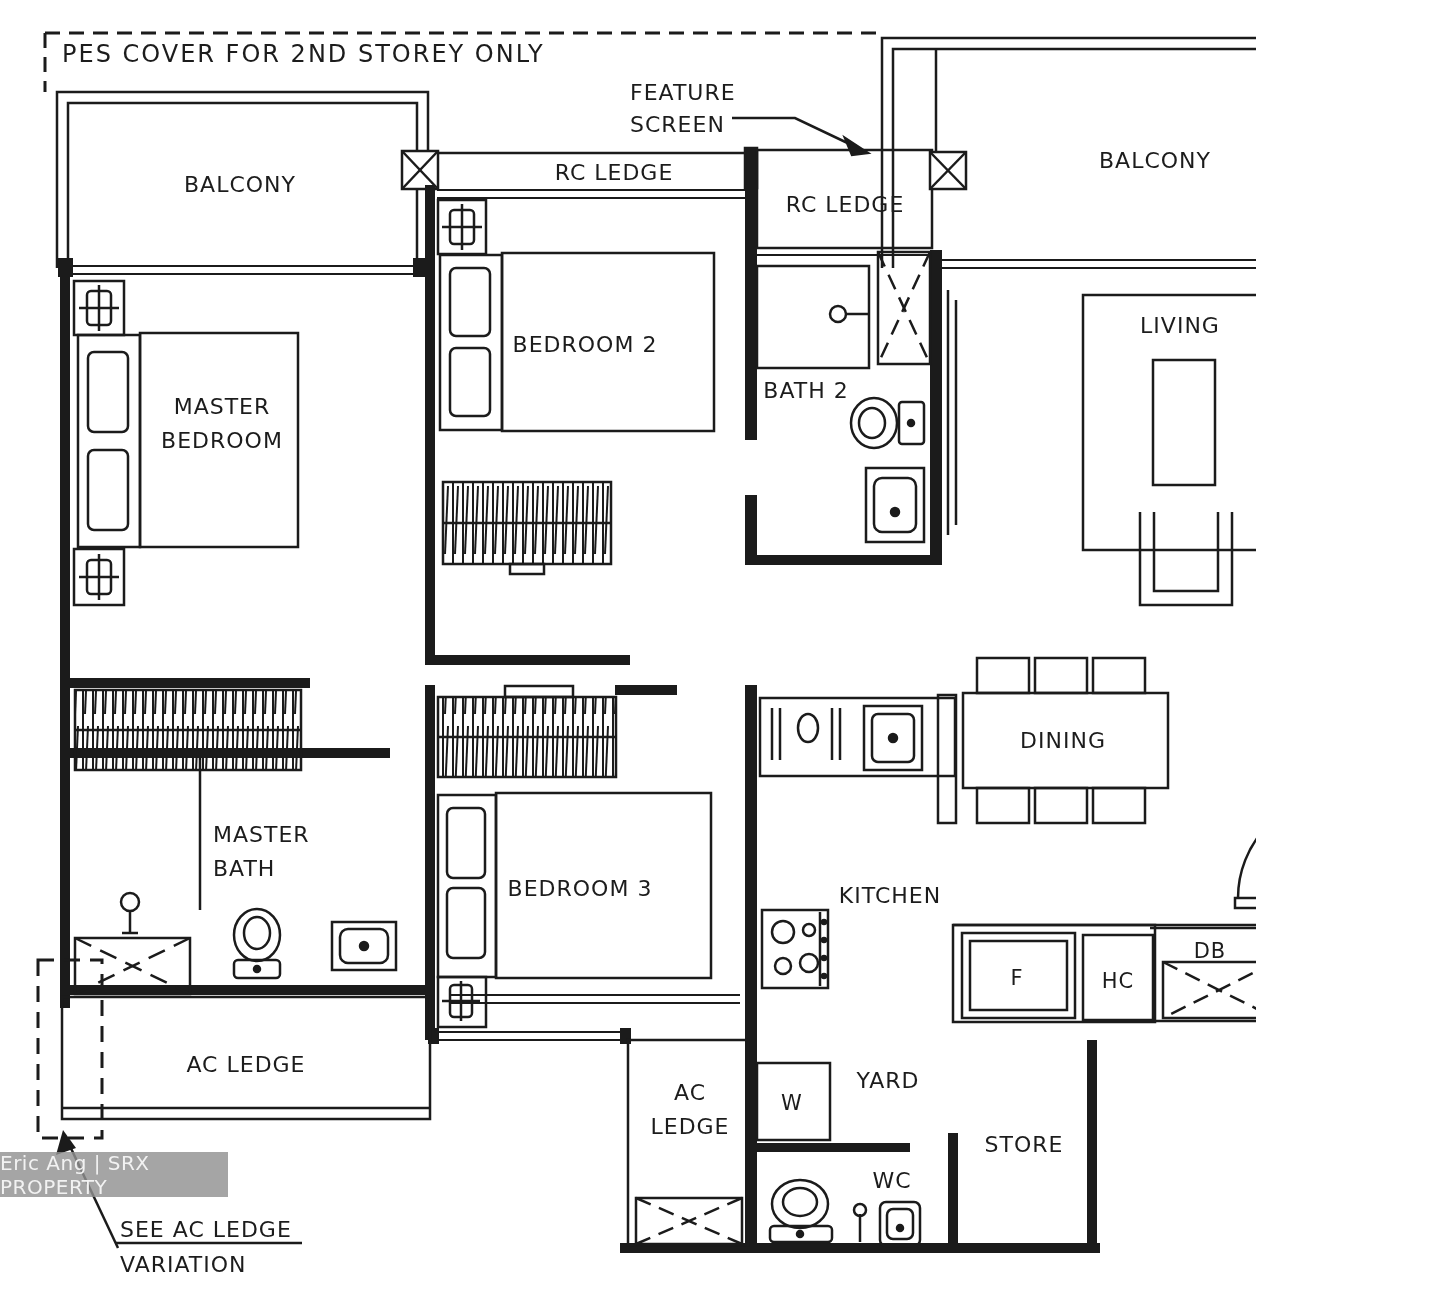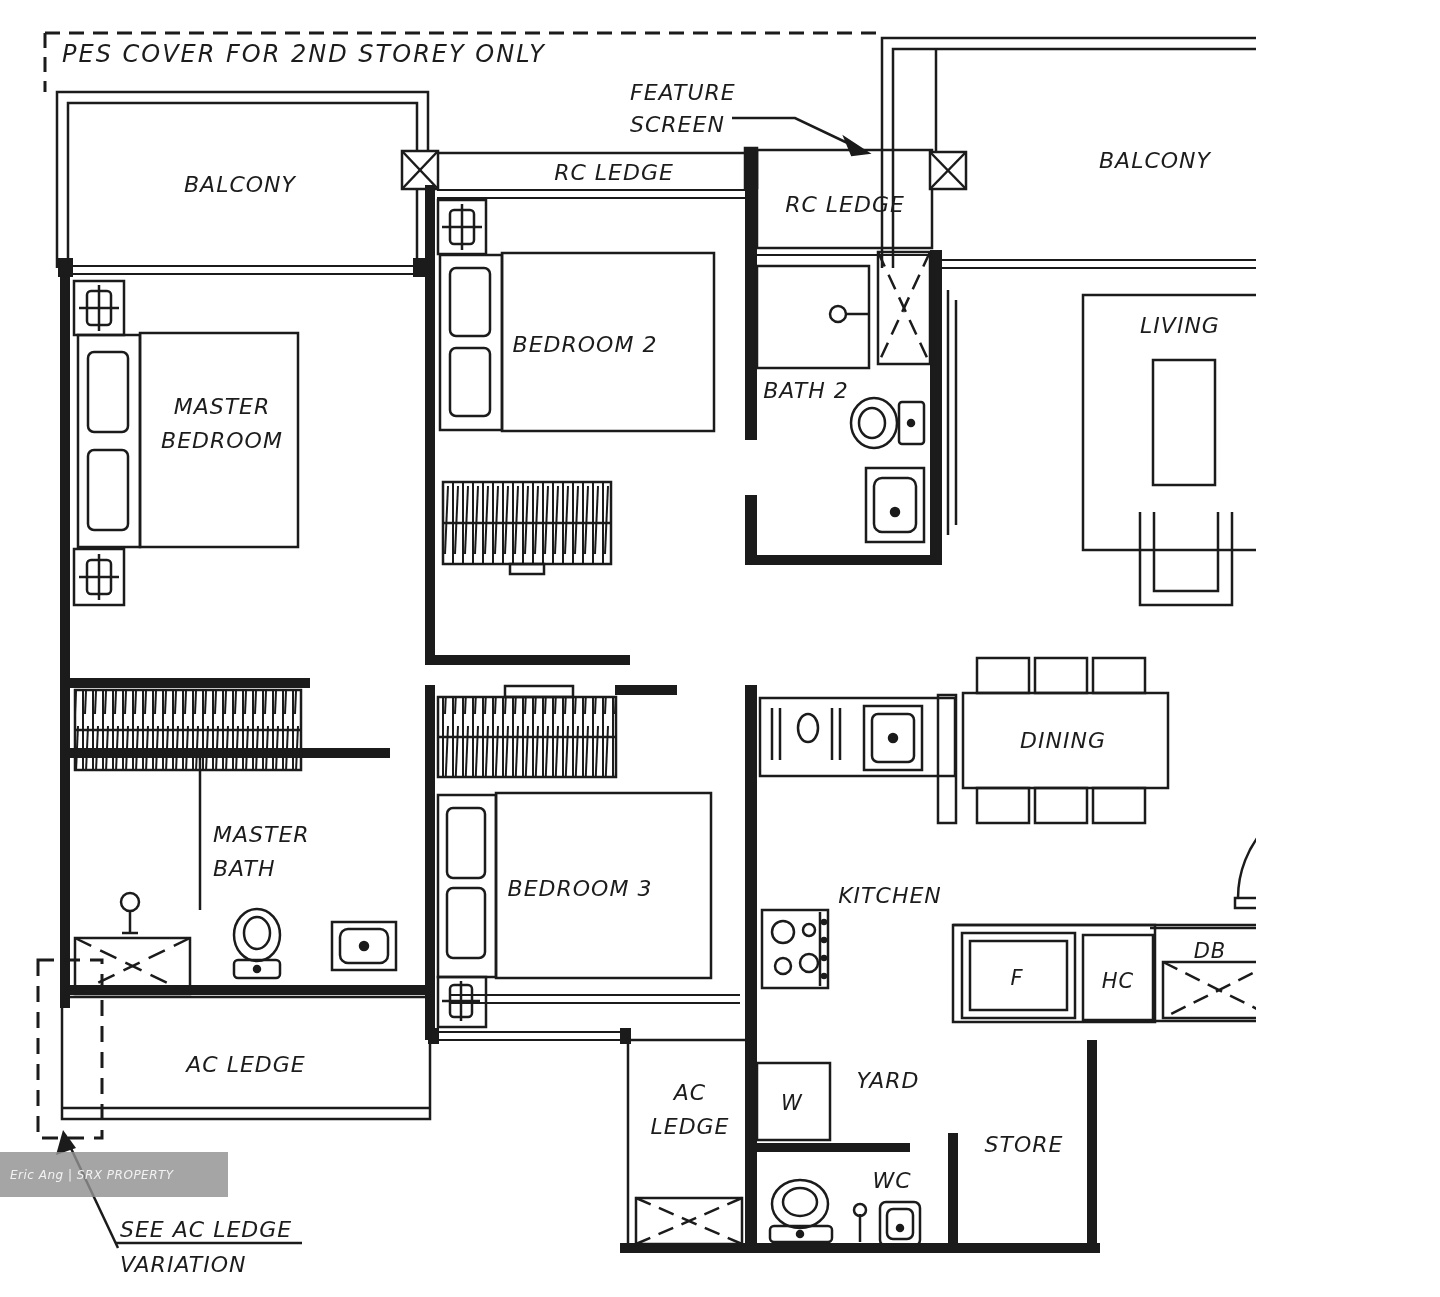--- a/index.html
+++ b/index.html
@@ -1,25 +1,25 @@
 <!DOCTYPE html>
 <html><head>
 <meta charset="utf-8">
 <style>
   html,body{margin:0;padding:0;background:#ffffff;}
   .plan{position:relative;width:1256px;height:1297px;background:#ffffff;overflow:hidden;
-        font-family:"DejaVu Sans", sans-serif;font-style:italic;}
+        font-family:"DejaVu Sans", sans-serif;}
   svg{position:absolute;left:0;top:0;}
   svg text{fill:#1c1c1c;font-family:"DejaVu Sans", sans-serif;letter-spacing:1px;}
   .room-lbl{font-size:22px;}
   .small-lbl{font-size:21px;}
   .pes-lbl{font-size:24px;letter-spacing:2px;}
   .watermark{position:absolute;left:0;top:1152px;width:228px;height:45px;
-             background:rgba(145,145,145,0.82);color:#f2f2f2;font-size:12px;
-             display:flex;align-items:center;padding-left:10px;box-sizing:border-box;
+             background:rgba(145,145,145,0.82);color:#f2f2f2;font-size:20px;
+             display:flex;align-items:center;box-sizing:border-box;
              letter-spacing:0.5px;}
 </style>
 </head>
 <body>
 
 <div class="plan">
 <svg width="1440" height="1297" viewBox="0 0 1440 1297">
   <defs>
     <pattern id="hatch" width="10" height="80" patternUnits="userSpaceOnUse">
       <line x1="3" y1="0" x2="3" y2="80" stroke="#1b1b1b" stroke-width="2"></line>

